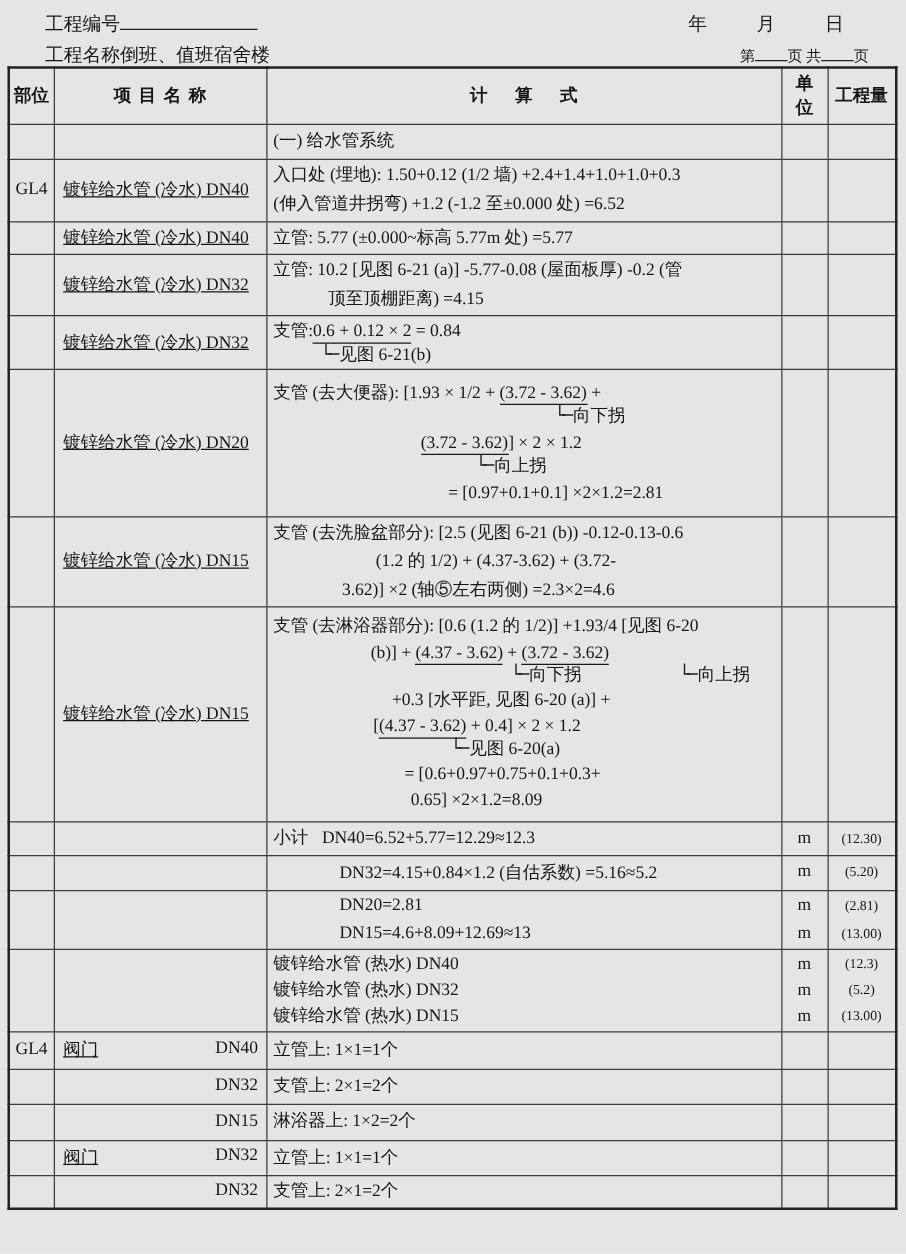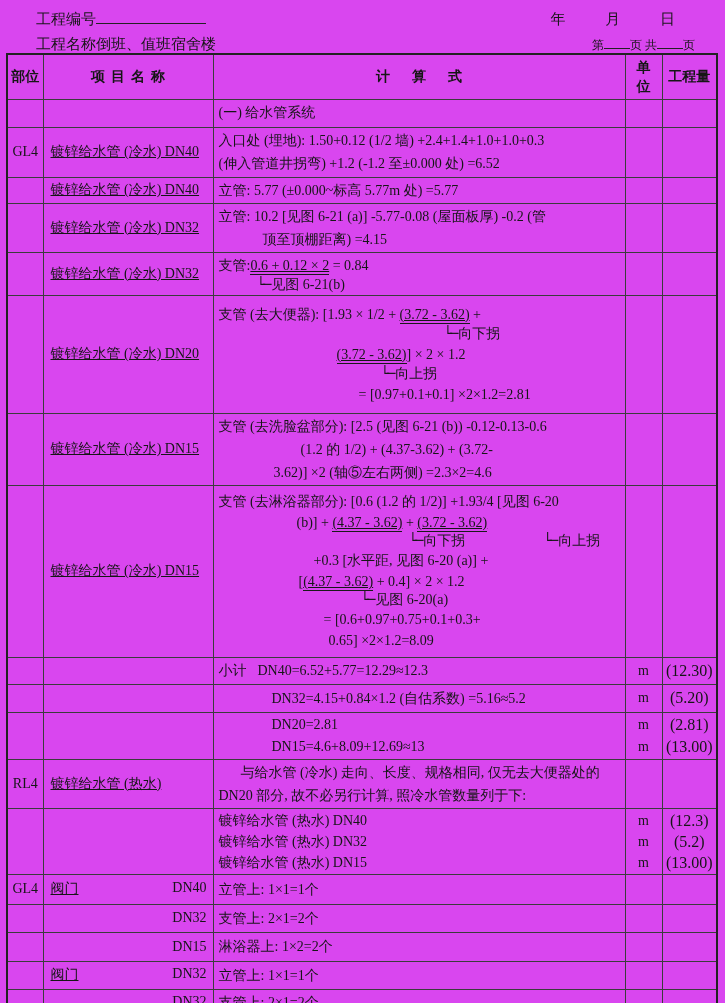--- a/index.html
+++ b/index.html
@@ -1,17 +1,17 @@
 <!DOCTYPE html>
 <html><head>
 <meta charset="utf-8">
 <style>
   html,body{margin:0;padding:0;}
   .page{
-    position:relative; width:725px; height:1003px; background:#d946ef;
+    position:relative; width:725px; height:1003px; background:#e5e5e5;
     font-family:"Liberation Serif","DejaVu Serif",serif;
     color:#161616; overflow:hidden;
   }
   
   .tophdr{position:absolute; left:36px; right:30px; top:4px; font-size:15px;}
   .hrow{display:flex; justify-content:space-between; align-items:flex-end; height:25px;}
   .blank{display:inline-block; border-bottom:1px solid #222; vertical-align:baseline;}
   .blank.long{width:110px;}
   .blank.short{width:26px;}
   .uval{border-bottom:1px solid #222; padding-bottom:1px;}
@@ -23,28 +23,28 @@
     border-collapse:collapse; table-layout:fixed;
     border:2px solid #222; font-size:14px;
   }
   td{border:1px solid #3c3c3c; padding:1px 3px; vertical-align:middle; overflow:hidden;}
   td.loc{text-align:center; padding:0;}
   td.proj{padding-left:7px;text-decoration:underline;}
   td.proj.split{padding-right:6px;}
   td.proj .dnr{float:right;}
   td.calc{padding-left:5px; padding-right:3px;}
   td.unit{text-align:center; padding:0;}
-  td.qty{text-align:center; padding:0; font-size:16px;}
+  td.qty{text-align:center; padding:0; font-size:11px;}
   .colhead{text-align:center; font-weight:bold; padding:0;}
   .sp-proj{letter-spacing:6px; text-indent:6px;}
   .sp-calc{letter-spacing:22px; text-indent:22px;margin-left:24px;}
   .unit-stack{line-height:19px; font-weight:bold;}
   .ln{line-height:23px; white-space:nowrap;}
   .ln.tight{line-height:21px;}
-  .u{border-bottom:1px solid #191919; padding-bottom:1px;text-decoration:underline;}
+  .u{border-bottom:1px solid #191919; padding-bottom:1px;}
   .hk{display:inline-block; line-height:18px;}
   .hk::before{content:"└─"; font-family:"DejaVu Sans Mono",monospace; letter-spacing:-2px; padding-right:2px;}
   .hookline{line-height:19px; margin-top:-2px; white-space:nowrap;}
   .indent1{text-indent:22px;}
   .gap25{margin-left:11px;}
   .stack2{line-height:22px;}
   .stack3{line-height:21px;}
 </style>
 </head>
 <body>
@@ -214,30 +214,20 @@
       <td class="unit">
         <div class="stack2">m</div>
         <div class="stack2">m</div>
       </td>
       <td class="qty">
         <div class="stack2">(2.81)</div>
         <div class="stack2">(13.00)</div>
       </td>
     </tr>
 
-    <tr style="height:43px">
-      <td class="loc">RL4</td>
-      <td class="proj">镀锌给水管 (热水)</td>
-      <td class="calc">
-        <div class="ln indent1">与给水管 (冷水) 走向、长度、规格相同, 仅无去大便器处的</div>
-        <div class="ln">DN20 部分, 故不必另行计算, 照冷水管数量列于下:</div>
-      </td>
-      <td class="unit"></td>
-      <td class="qty"></td>
-    </tr>
 
     <tr style="height:64px">
       <td class="loc"></td>
       <td class="proj"></td>
       <td class="calc">
         <div class="ln stack3">镀锌给水管 (热水) DN40</div>
         <div class="ln stack3">镀锌给水管 (热水) DN32</div>
         <div class="ln stack3">镀锌给水管 (热水) DN15</div>
       </td>
       <td class="unit">

